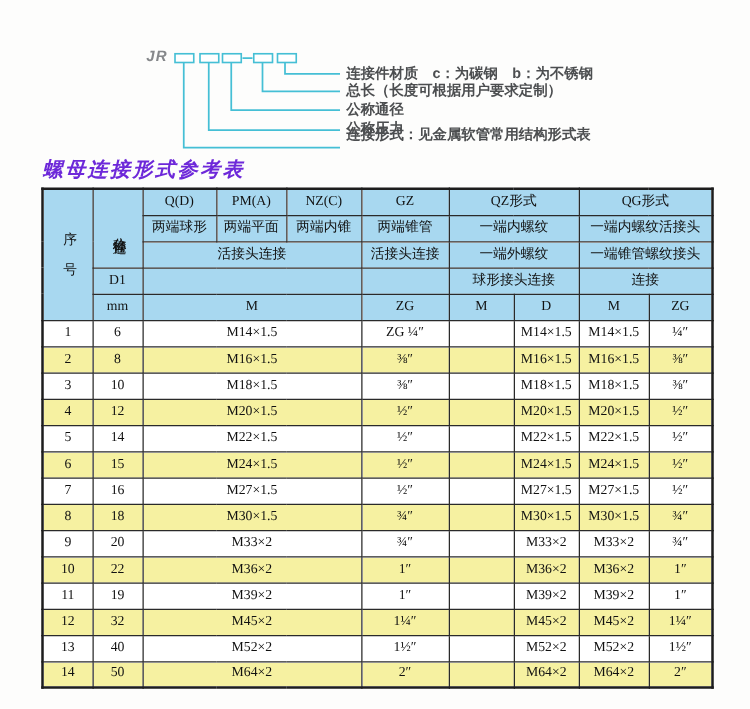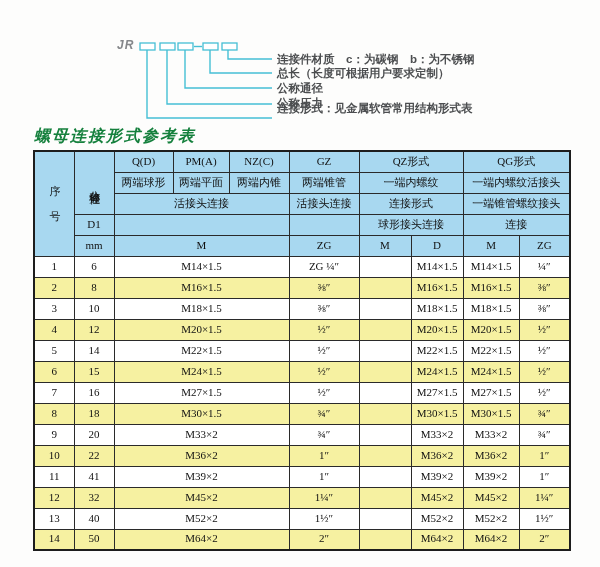--- a/index.html
+++ b/index.html
@@ -11,21 +11,21 @@
               color:#4c4e50;letter-spacing:1px;}
   .diag-title .star{color:#3ba4e0;margin-right:2px;font-weight:normal;}
   .jr{position:absolute;left:117px;top:38px;font-size:12px;font-weight:bold;color:#85878a;
       letter-spacing:1px;font-style:italic;}
   .code-svg{position:absolute;left:110px;top:36px;}
   .diag-label{position:absolute;left:277px;height:13px;line-height:13px;font-size:11.5px;
               font-weight:bold;color:#4c4e50;white-space:nowrap;}
 
   
   .tbl-title{position:absolute;left:34px;top:126px;font-size:16px;font-weight:bold;
-             font-style:italic;color:#15803d;letter-spacing:2px;
+             font-style:italic;color:#6d28d9;letter-spacing:2px;
              font-family:"Liberation Serif",serif;}
 
   
   table.ref{position:absolute;left:33px;top:150px;border-collapse:collapse;table-layout:fixed;
             width:536px;font-family:"Liberation Serif","DejaVu Serif",serif;font-size:11px;
             color:#111;}
   table.ref{border:2px solid #1d1d1d;}
   table.ref th,table.ref td{border:1px solid #2a2a2a;padding:0;text-align:center;
             vertical-align:middle;line-height:1.05;overflow:hidden;white-space:nowrap;}
   table.ref thead th{background:#a8d8f0;font-weight:normal;}
@@ -98,21 +98,21 @@
         <th>两端球形</th>
         <th>两端平面</th>
         <th>两端内锥</th>
         <th>两端锥管</th>
         <th colspan="2">一端内螺纹</th>
         <th colspan="2">一端内螺纹活接头</th>
       </tr>
       <tr>
         <th colspan="3">活接头连接</th>
         <th>活接头连接</th>
-        <th colspan="2">连接形式</th>
+        <th colspan="2">一端外螺纹</th>
         <th colspan="2">一端锥管螺纹接头</th>
       </tr>
       <tr>
         <th>D1</th>
         <th colspan="3"></th>
         <th></th>
         <th colspan="2">球形接头连接</th>
         <th colspan="2">连接</th>
       </tr>
       <tr>
@@ -221,21 +221,21 @@
       <td>22</td>
       <td colspan="3">M36×2</td>
       <td>1″</td>
       <td></td>
       <td>M36×2</td>
       <td>M36×2</td>
       <td>1″</td>
     </tr>
         <tr>
       <td>11</td>
-      <td>41</td>
+      <td>19</td>
       <td colspan="3">M39×2</td>
       <td>1″</td>
       <td></td>
       <td>M39×2</td>
       <td>M39×2</td>
       <td>1″</td>
     </tr>
         <tr class="alt">
       <td>12</td>
       <td>32</td>

